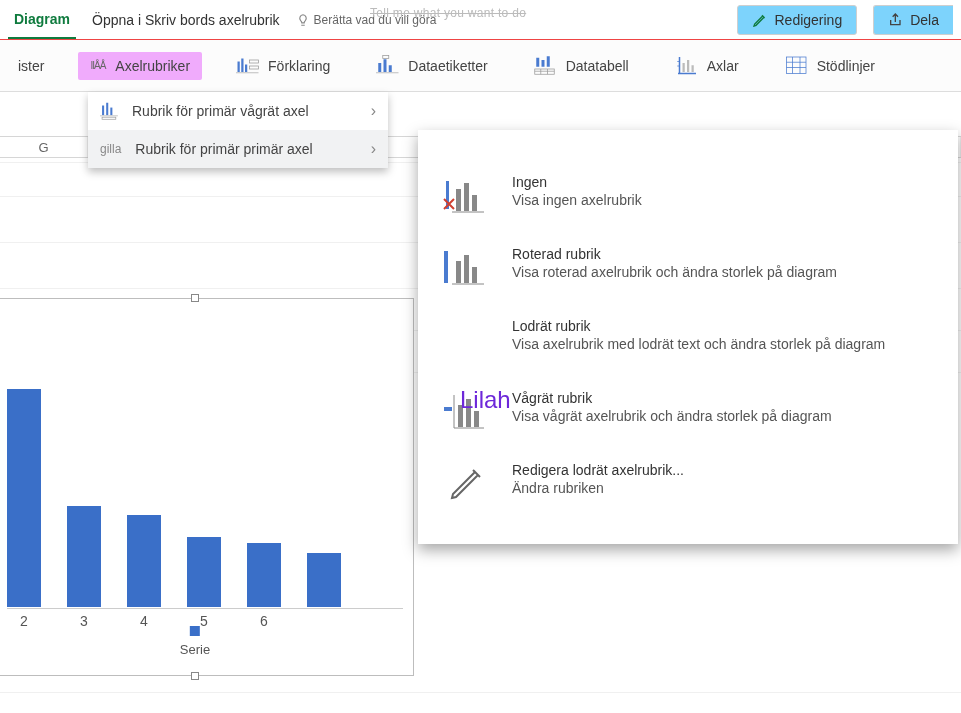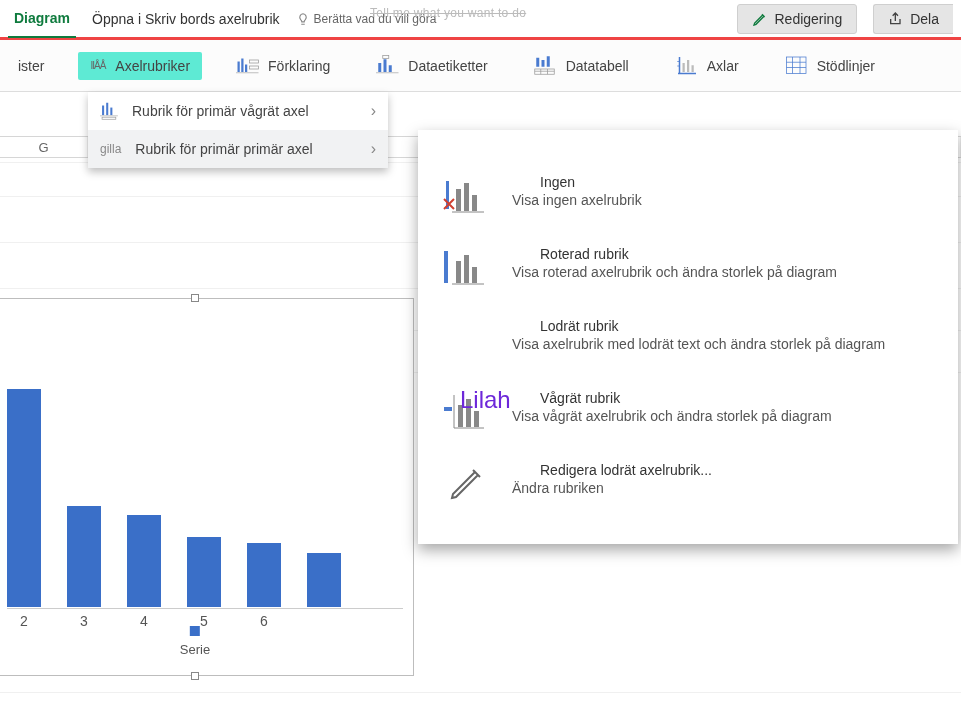--- a/index.html
+++ b/index.html
@@ -1,49 +1,49 @@
 <!DOCTYPE html>
 <html><head>
 <meta charset="utf-8">
 <style>
   * { box-sizing: border-box; margin: 0; padding: 0; font-family: "Segoe UI", Arial, sans-serif; }
   body { width: 961px; height: 713px; background: #fff; overflow: hidden; position: relative; }
 
   
-  .topbar { height: 40px; display: flex; align-items: center; border-bottom: 3px solid #ef4444; padding: 0 8px; gap: 16px; position: relative; }
+  .topbar { height: 40px; display: flex; align-items: center; border-bottom: 1px solid #ef4444; padding: 0 8px; gap: 16px; position: relative; }
   .tab { font-size: 14px; padding: 10px 6px; color: #444; cursor: pointer; }
   .tab.active { color: #0f7b3e; border-bottom: 2px solid #0f7b3e; font-weight: 600; }
   .openin { font-size: 14px; color: #333; cursor: pointer; }
   .tellme { font-size: 12px; color: #666; cursor: pointer; display:flex; align-items:center; gap:4px;}
   .bulb { width: 14px; height: 14px; }
   .spacer { flex: 1; }
-  .btn-outline { display:flex; align-items:center; gap:6px; border:1px solid #cfcfcf; border-radius:3px; padding:6px 14px; font-size:14px; color:#333; background:#e5e5e5; cursor:pointer; }
+  .btn-outline { display:flex; align-items:center; gap:6px; border:1px solid #cfcfcf; border-radius:3px; padding:6px 14px; font-size:14px; color:#333; background:#7dd3fc; cursor:pointer; }
   .btn-outline svg { width:16px; height:16px; }
   .striketext { position:absolute; left:370px; top:6px; font-size:12px; color:#bbb; text-decoration:line-through; letter-spacing:0.3px;}
 
   
   .ribbon { height: 52px; display:flex; align-items:center; gap:22px; padding:0 6px; border-bottom:1px solid #ddd; background:#fcfcfc; }
   .ribbon-item { display:flex; align-items:center; gap:8px; font-size:14px; color:#444; padding:6px 12px; cursor:pointer; border-radius:2px; }
-  .ribbon-item.active { background:#5eead4; }
+  .ribbon-item.active { background:#f0abfc; }
   .ribbon-icon { width:24px; height:22px; flex:0 0 auto; }
   .keytip { font-family: "Segoe UI", sans-serif; font-size:10px; color:#666; margin-right:2px; letter-spacing:-1px;}
 
   
   .dropdown { position:absolute; left:88px; top:92px; width:300px; background:#fff; box-shadow:0 4px 8px rgba(0,0,0,0.25); z-index:5; }
   .dropdown-item { display:flex; align-items:center; height:38px; padding:0 12px; font-size:14px; color:#444; cursor:pointer; gap:10px; }
   .dropdown-item:hover, .dropdown-item.hovered { background:#f1f2f3; }
   .dropdown-item .chev { margin-left:auto; color:#888; font-size:16px; }
   .dd-keytip { font-size:12px; color:#888; margin-right:4px; }
 
   
   .submenu { position:absolute; left:418px; top:130px; width:540px; background:#fff; box-shadow:0 6px 14px rgba(0,0,0,0.35); z-index:6; padding:30px 18px 24px 18px; }
   .sub-item { display:flex; align-items:flex-start; gap:22px; padding:14px 6px; cursor:pointer; border-radius:2px;}
   .sub-icon { width:48px; height:44px; flex:0 0 auto; display:flex; align-items:center; justify-content:center; }
   .sub-text { display:flex; flex-direction:column; gap:2px; }
-  .sub-title { font-size:14px; color:#333;margin-left:28px; }
+  .sub-title { font-size:14px; color:#333; }
   .sub-desc { font-size:14px; color:#555; }
   .floating-name { position:absolute; left:460px; top:386px; font-size:24px; color:#6d28d9; z-index:7; }
 
   
   .sheet { position:absolute; left:0; top:92px; right:0; bottom:0; background:#fff; }
   .col-headers { position:absolute; left:0; top:44px; right:0; height:22px; display:flex; border-top:1px solid #d6d6d6; border-bottom:1px solid #d6d6d6; background:#fff;}
   .col-h { width:72px; text-align:center; font-size:13px; color:#666; line-height:22px; border-right:1px solid #eee;}
   .gridlines { position:absolute; left:0; top:70px; right:0; bottom:0; }
   .row-line { position:absolute; left:0; right:0; border-top:1px solid #f0f0f0; }
 

